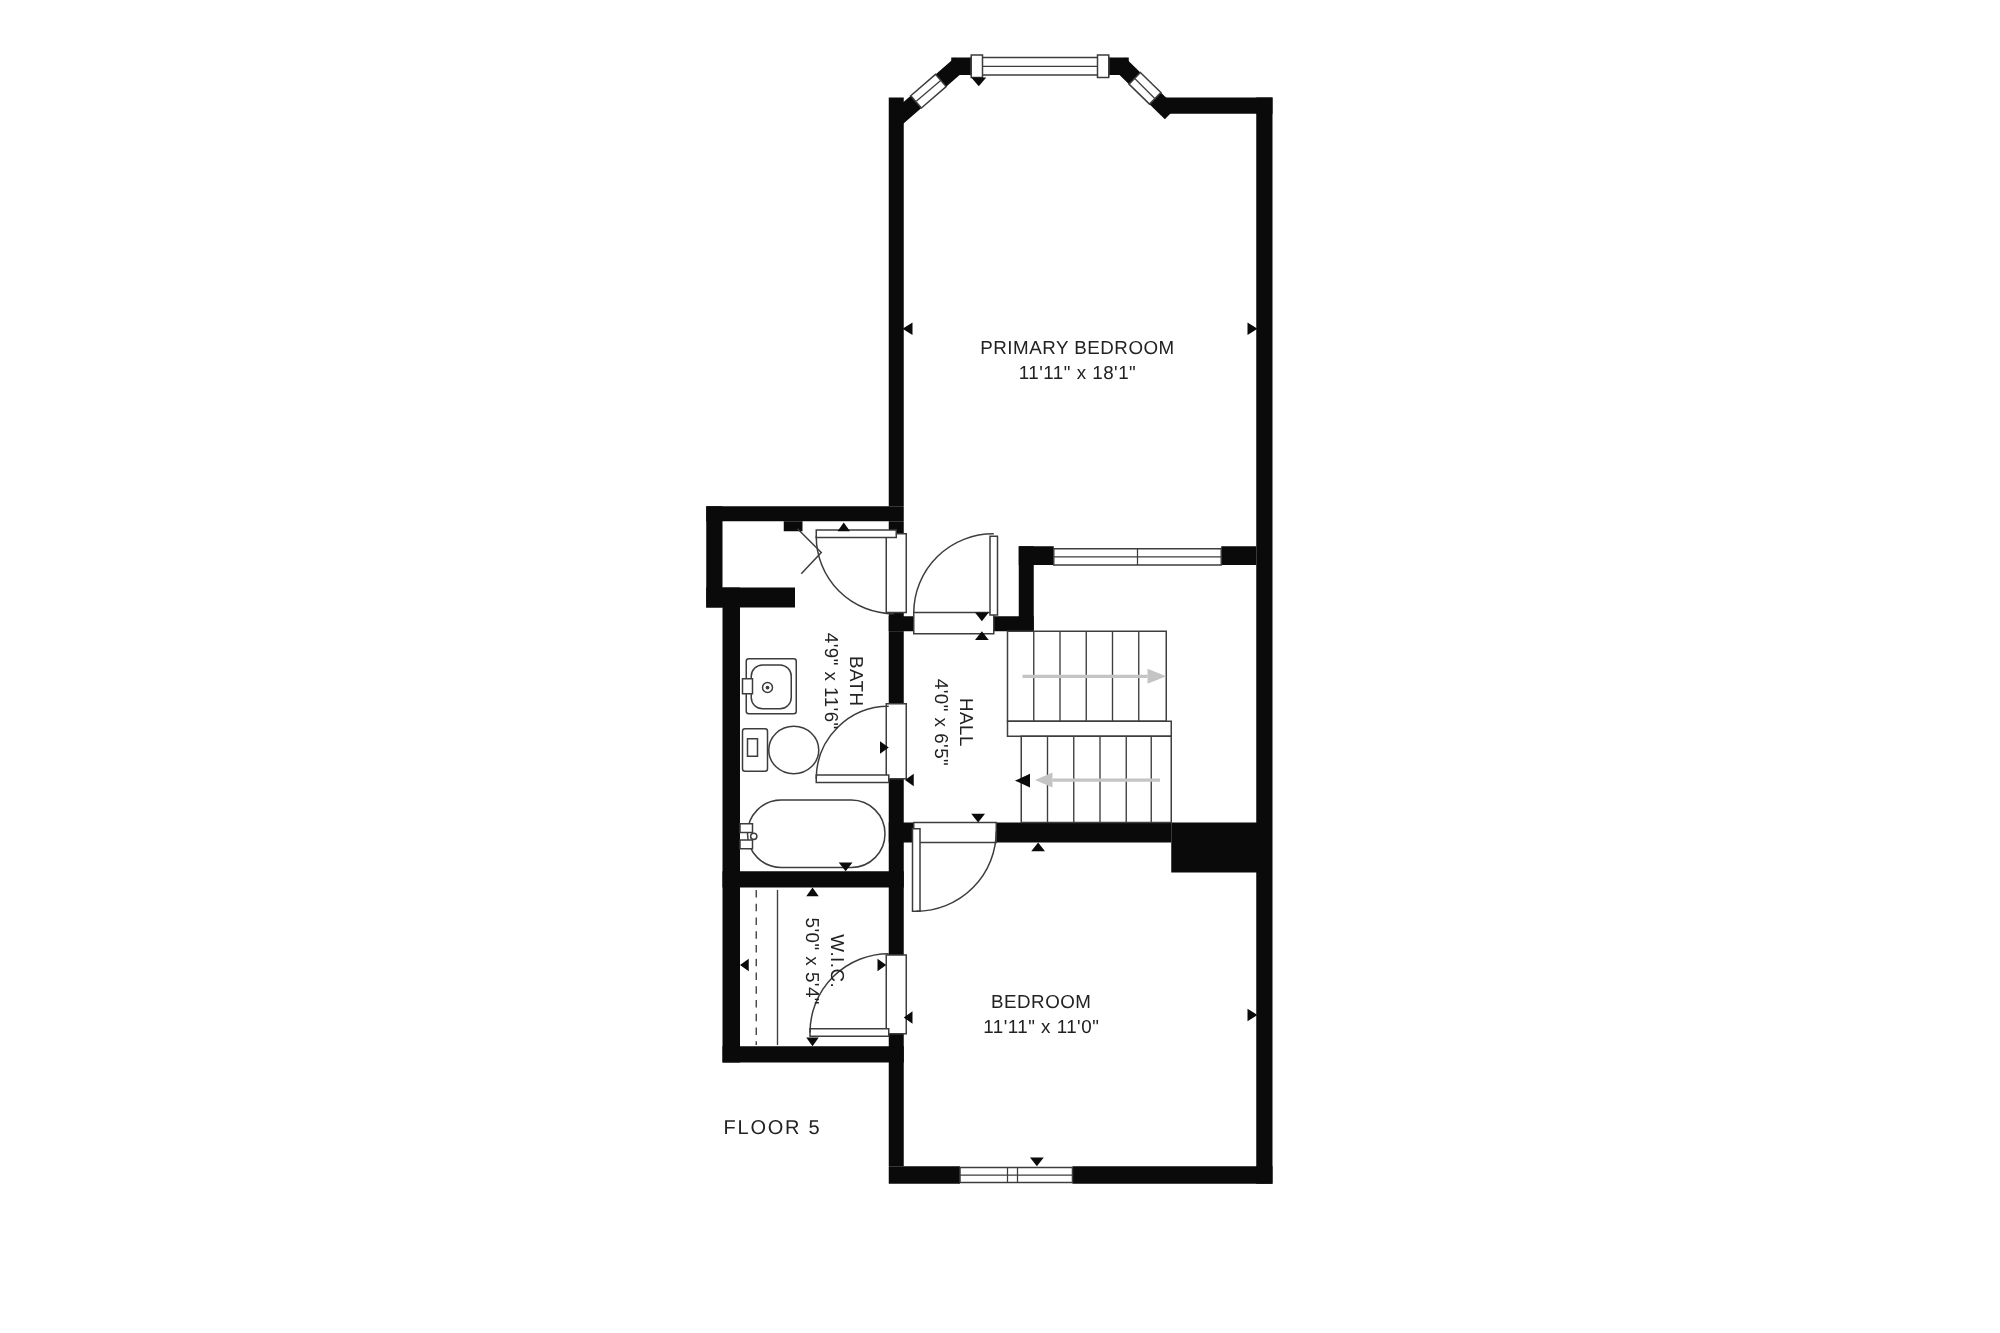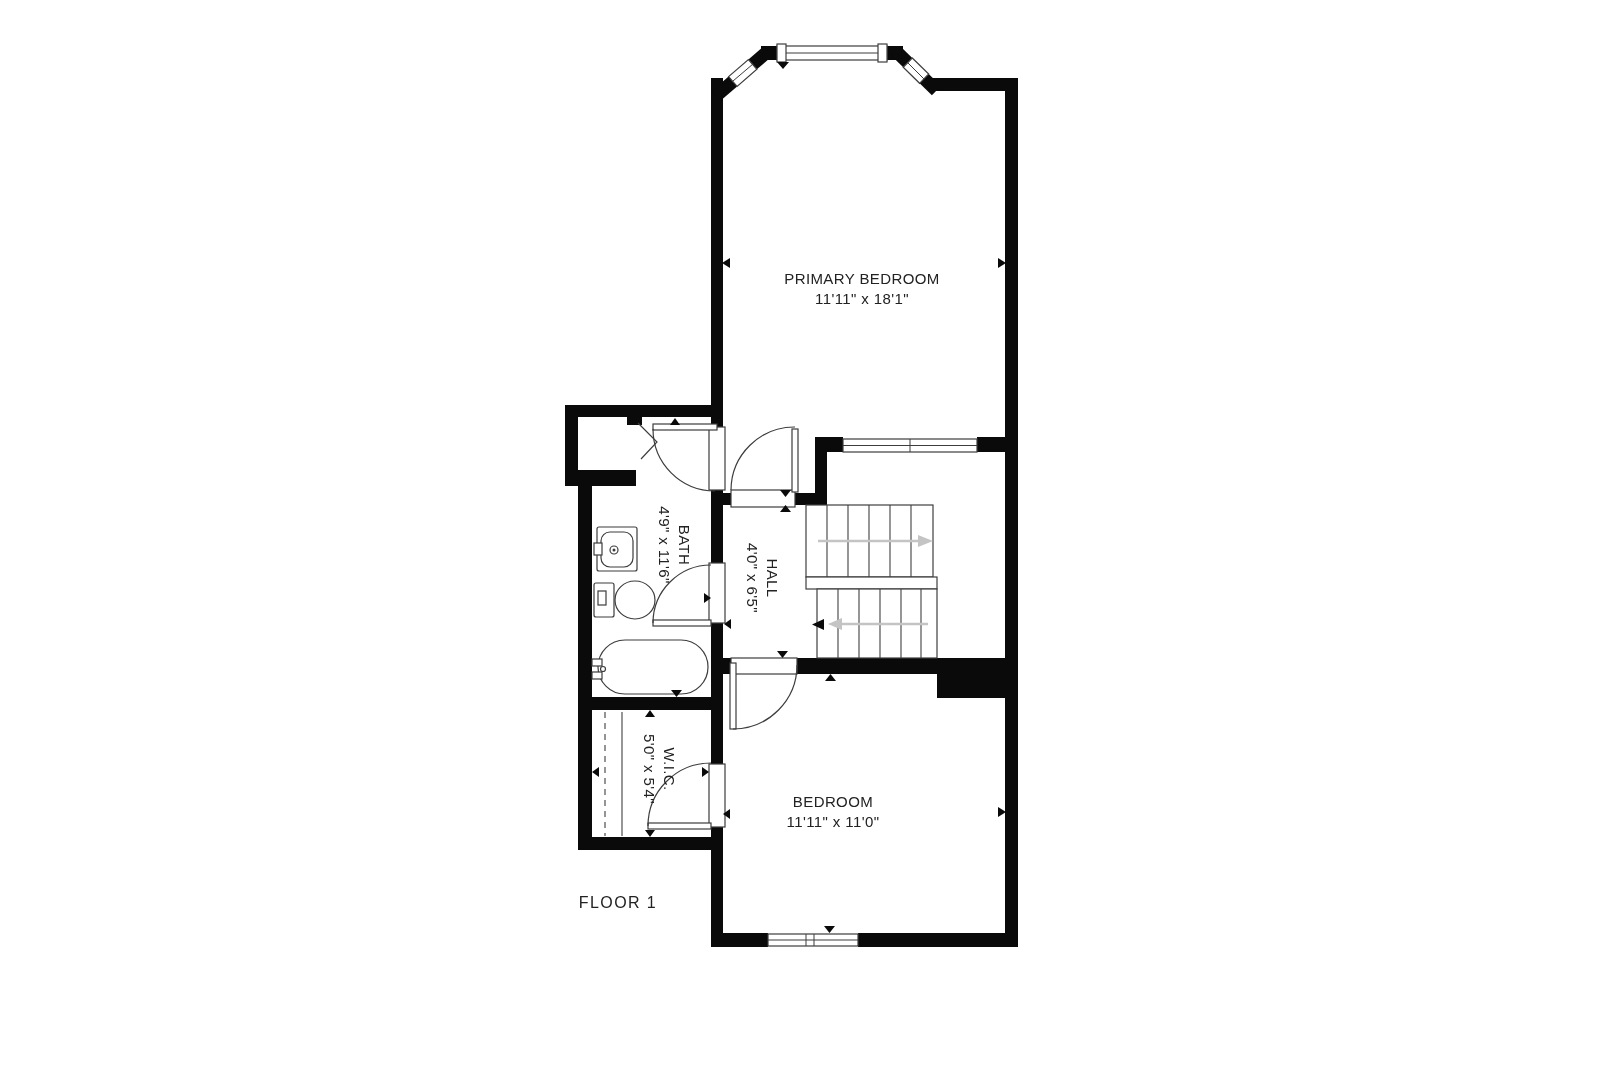--- a/index.html
+++ b/index.html
@@ -227,15 +227,15 @@
   <div class="room-label rot" style="left:659px;top:769px;">
     <div class="name">W.I.C.</div>
     <div class="dims">5'0" x 5'4"</div>
   </div>
 
   <div class="room-label" style="left:821px;top:812px;margin-left:12px;">
     <div class="name">BEDROOM</div>
     <div class="dims">11'11" x 11'0"</div>
   </div>
 
-  <div class="floor-label" style="left:618px;top:903px;">FLOOR 1</div>
+  <div class="floor-label" style="left:618px;top:903px;">FLOOR 5</div>
 
 </div>
 
 </body></html>

